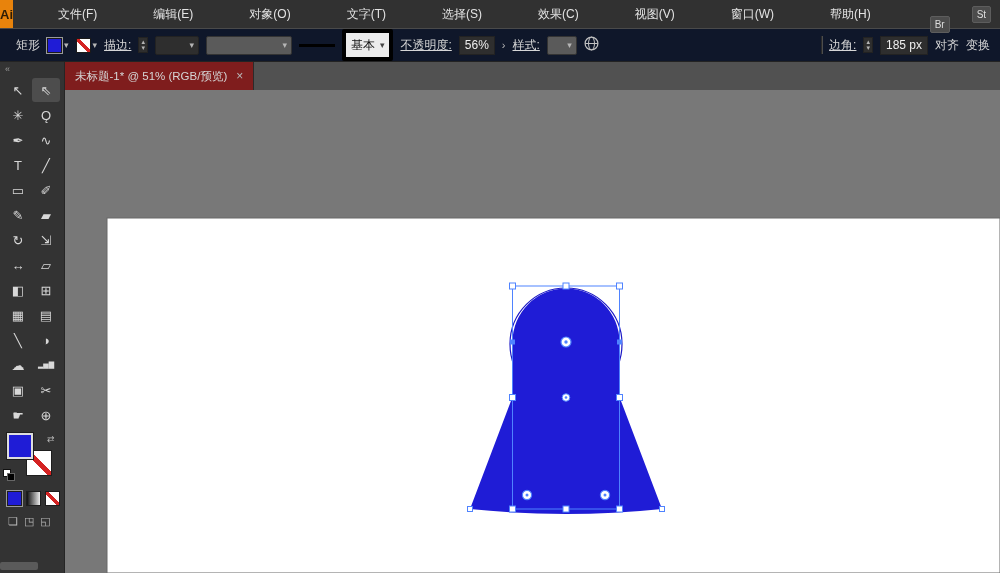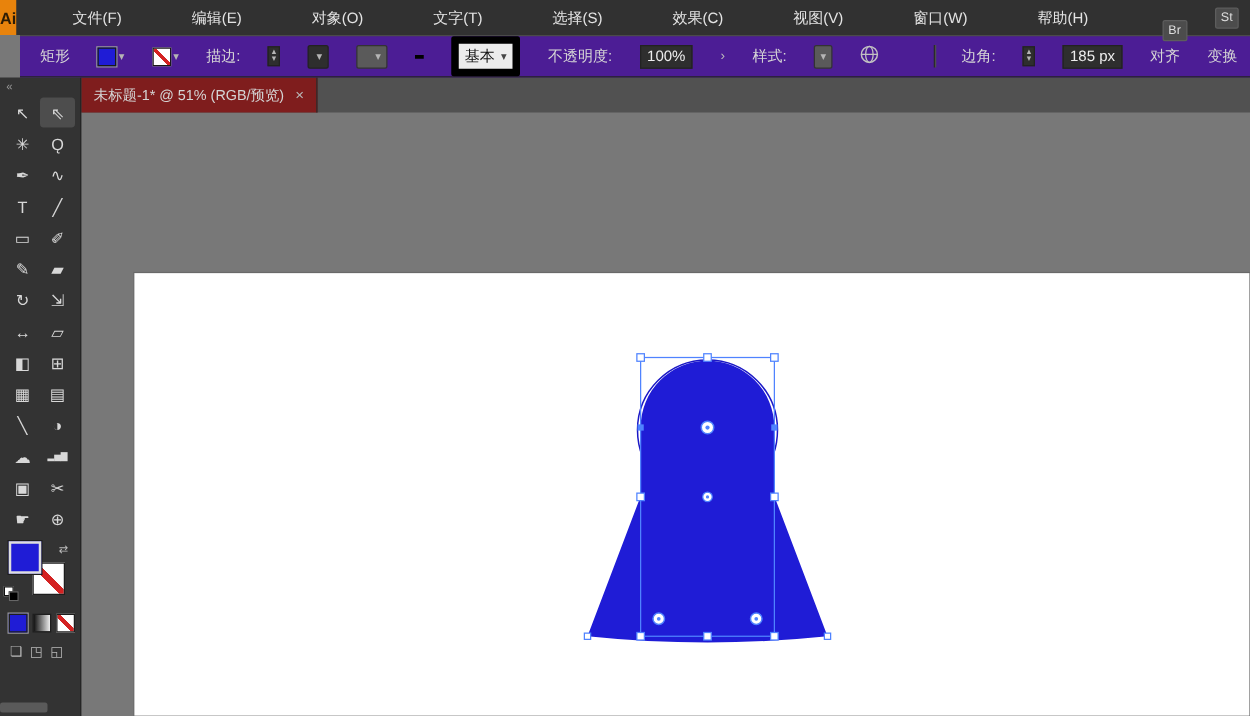--- a/index.html
+++ b/index.html
@@ -8,33 +8,33 @@
   
   .menubar { position:absolute; top:0; left:0; right:0; height:28px; background:#313131; display:flex; align-items:center; color:#e3e3e3; font-size:12px; z-index:6;gap:14px; }
   .logo { width:30px; height:28px; background:#e8830c; color:#2d1c05; font-weight:bold; display:flex; align-items:center; justify-content:center; font-size:13px; }
   .menu-item { padding:0 11px; line-height:28px; white-space:nowrap;margin-left:20px; }
   .badge { margin-left:8px; background:#4c4c4c; border:1px solid #5d5d5d; border-radius:2px; font-size:10px; padding:2px 4px; color:#ddd; }
   .badge.first { margin-left:34px;margin-top:20px; }
   .mb-icon { margin-left:12px; color:#c6c6c6; font-size:12px; }
   .mb-sep { width:1px; height:16px; background:#1f1f1f; margin-left:12px; box-shadow:1px 0 0 #4a4a4a; }
 
   
-  .ctrlbar { position:absolute; top:28px; left:16px; right:0; height:34px; background:#4c1d95; border-top:1px solid #4a4a4a; border-bottom:1px solid #232323; display:flex; align-items:center; padding:0 10px 0 16px; gap:22px; color:#d6d6d6; font-size:12px; z-index:5; white-space:nowrap; }
-  .u { }
+  .ctrlbar { position:absolute; top:28px; left:0; right:0; height:34px; background:#0f172a; border-top:1px solid #4a4a4a; border-bottom:1px solid #232323; display:flex; align-items:center; padding:0 10px 0 16px; gap:7px; color:#d6d6d6; font-size:12px; z-index:5; white-space:nowrap; }
+  .u { text-decoration:underline; }
   .swatchdrop { display:flex; align-items:center; gap:2px; }
   .sw { width:15px; height:15px; border:1px solid #1a1a1a; }
   .sw.fill { background:#1f1cd6; box-shadow:0 0 0 1px #9a9a9a; }
   .slashed { background:linear-gradient(45deg, transparent 42%, #d42222 42%, #d42222 58%, transparent 58%), #ffffff; }
   .car { color:#b5b5b5; font-size:9px; }
   .stepper { display:flex; flex-direction:column; color:#b5b5b5; font-size:7px; line-height:6px; background:#2e2e2e; border:1px solid #222; padding:1px 2px; }
   .dd { height:19px; background:#2e2e2e; border:1px solid #222; border-radius:2px; display:flex; align-items:center; justify-content:flex-end; padding:0 4px; }
   .dd.light { background:#5a5a5a; border-color:#333; }
   .w44 { width:44px; } .w86 { width:86px; } .w30 { width:30px; }
   .line-preview { width:36px; height:3px; background:#000; }
-  .profile-box { height:32px; background:#ececec; color:#111; display:flex; align-items:center; padding:0 5px; gap:5px; border-radius:2px; border:6px solid #000000; }
+  .profile-box { height:32px; background:#ececec; color:#111; display:flex; align-items:center; padding:0 5px; gap:5px; border-radius:2px; border:4px solid #000000; }
   .profile-box .car { color:#444; }
   .valbox { height:19px; background:#2e2e2e; border:1px solid #222; color:#eee; display:flex; align-items:center; padding:0 5px; }
   .chev { color:#bbb; font-size:11px; }
   .vsep { width:1px; height:18px; background:#2a2a2a; box-shadow:1px 0 0 #4d4d4d; }
   .spacer { flex:1; }
 
   
   .tabstrip { position:absolute; top:62px; left:65px; right:0; height:28px; background:#515151; display:flex; z-index:4; }
   .tab { height:28px; background:#7f1d1d; color:#d5d5d5; font-size:11.5px; display:flex; align-items:center; padding:0 10px; gap:9px; border-right:1px solid #2b2b2b; }
   .tab-close { color:#b9b9b9; font-size:12px; }
@@ -105,21 +105,21 @@
     </span>
   <span class="dd light w86">
       <span class="car">▾</span>
     </span>
   <span class="line-preview"></span>
   <span class="profile-box">
     <span>基本</span>
     <span class="car">▾</span>
   </span>
   <span class="u">不透明度:</span>
-  <span class="valbox">100%</span>
+  <span class="valbox">56%</span>
   <span class="chev">›</span>
   <span class="u">样式:</span>
   <span class="dd light w30">
       <span class="car">▾</span>
     </span>
   <span>
     <svg width="15" height="15" viewBox="0 0 15 15">
         <circle cx="7.5" cy="7.5" r="6.4" fill="none" stroke="#c2c2c2" stroke-width="1.2"></circle>
         <ellipse cx="7.5" cy="7.5" rx="3" ry="6.4" fill="none" stroke="#c2c2c2" stroke-width="1"></ellipse>
         <line x1="1.2" y1="7.5" x2="13.8" y2="7.5" stroke="#c2c2c2" stroke-width="1"></line>

